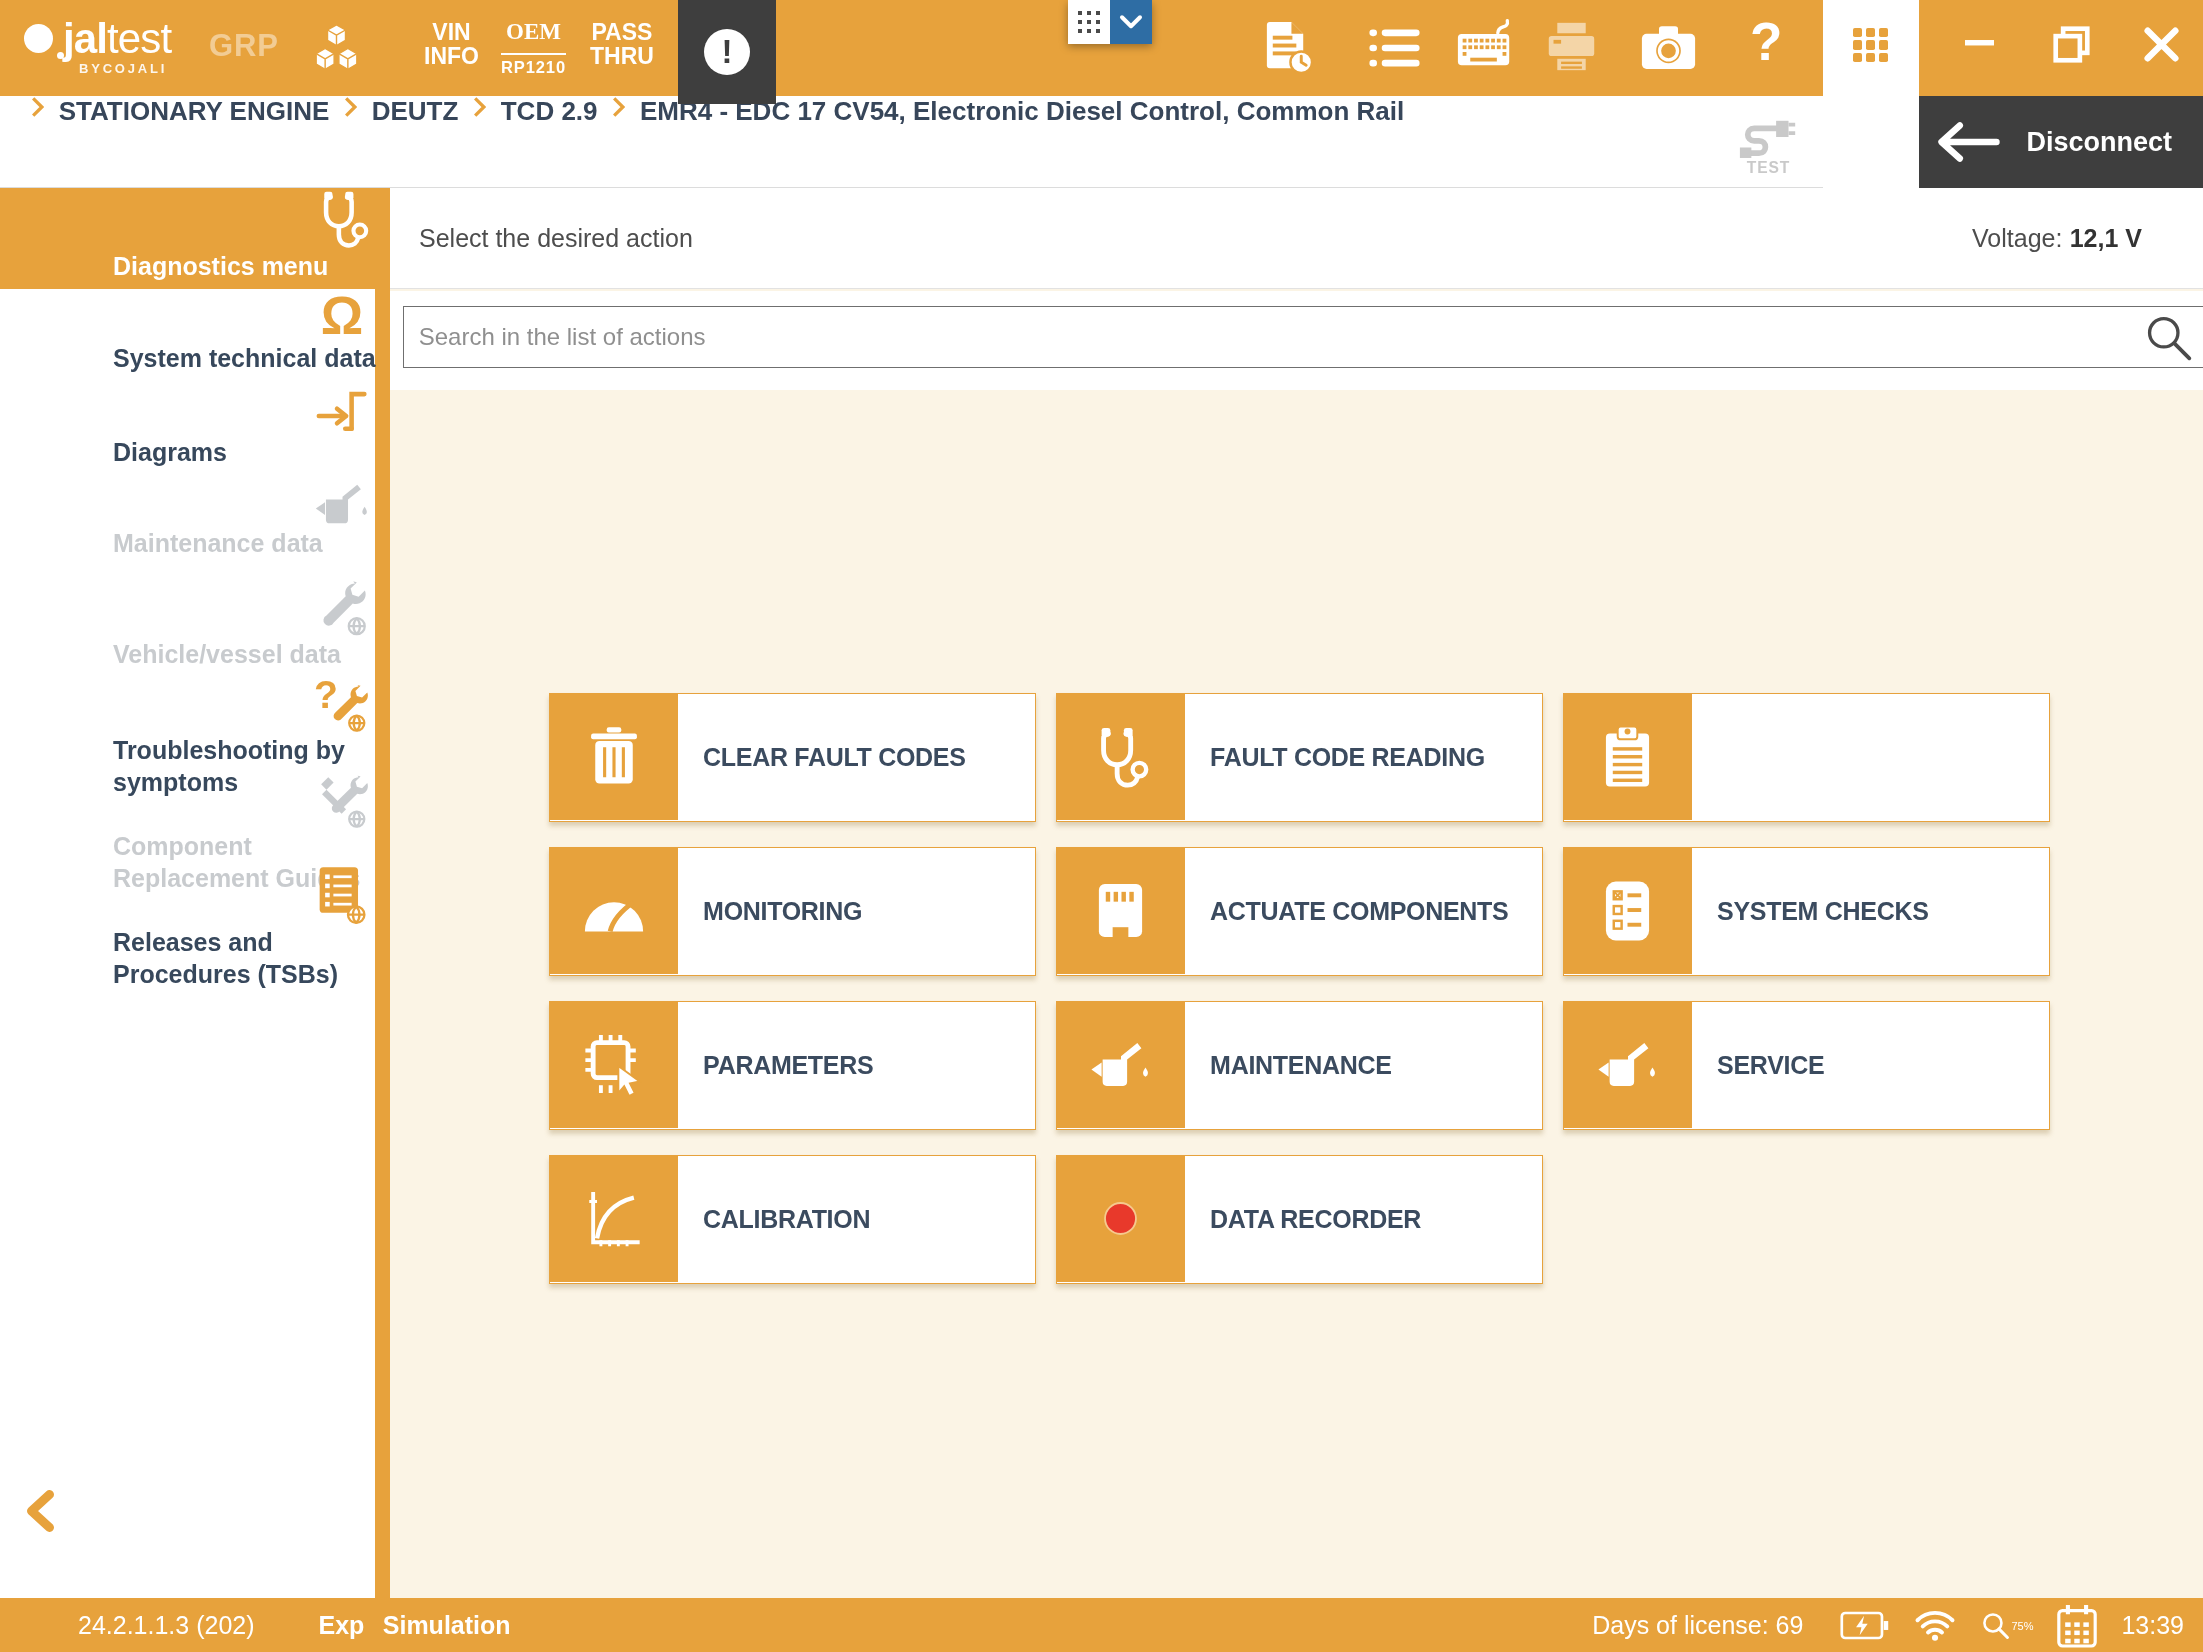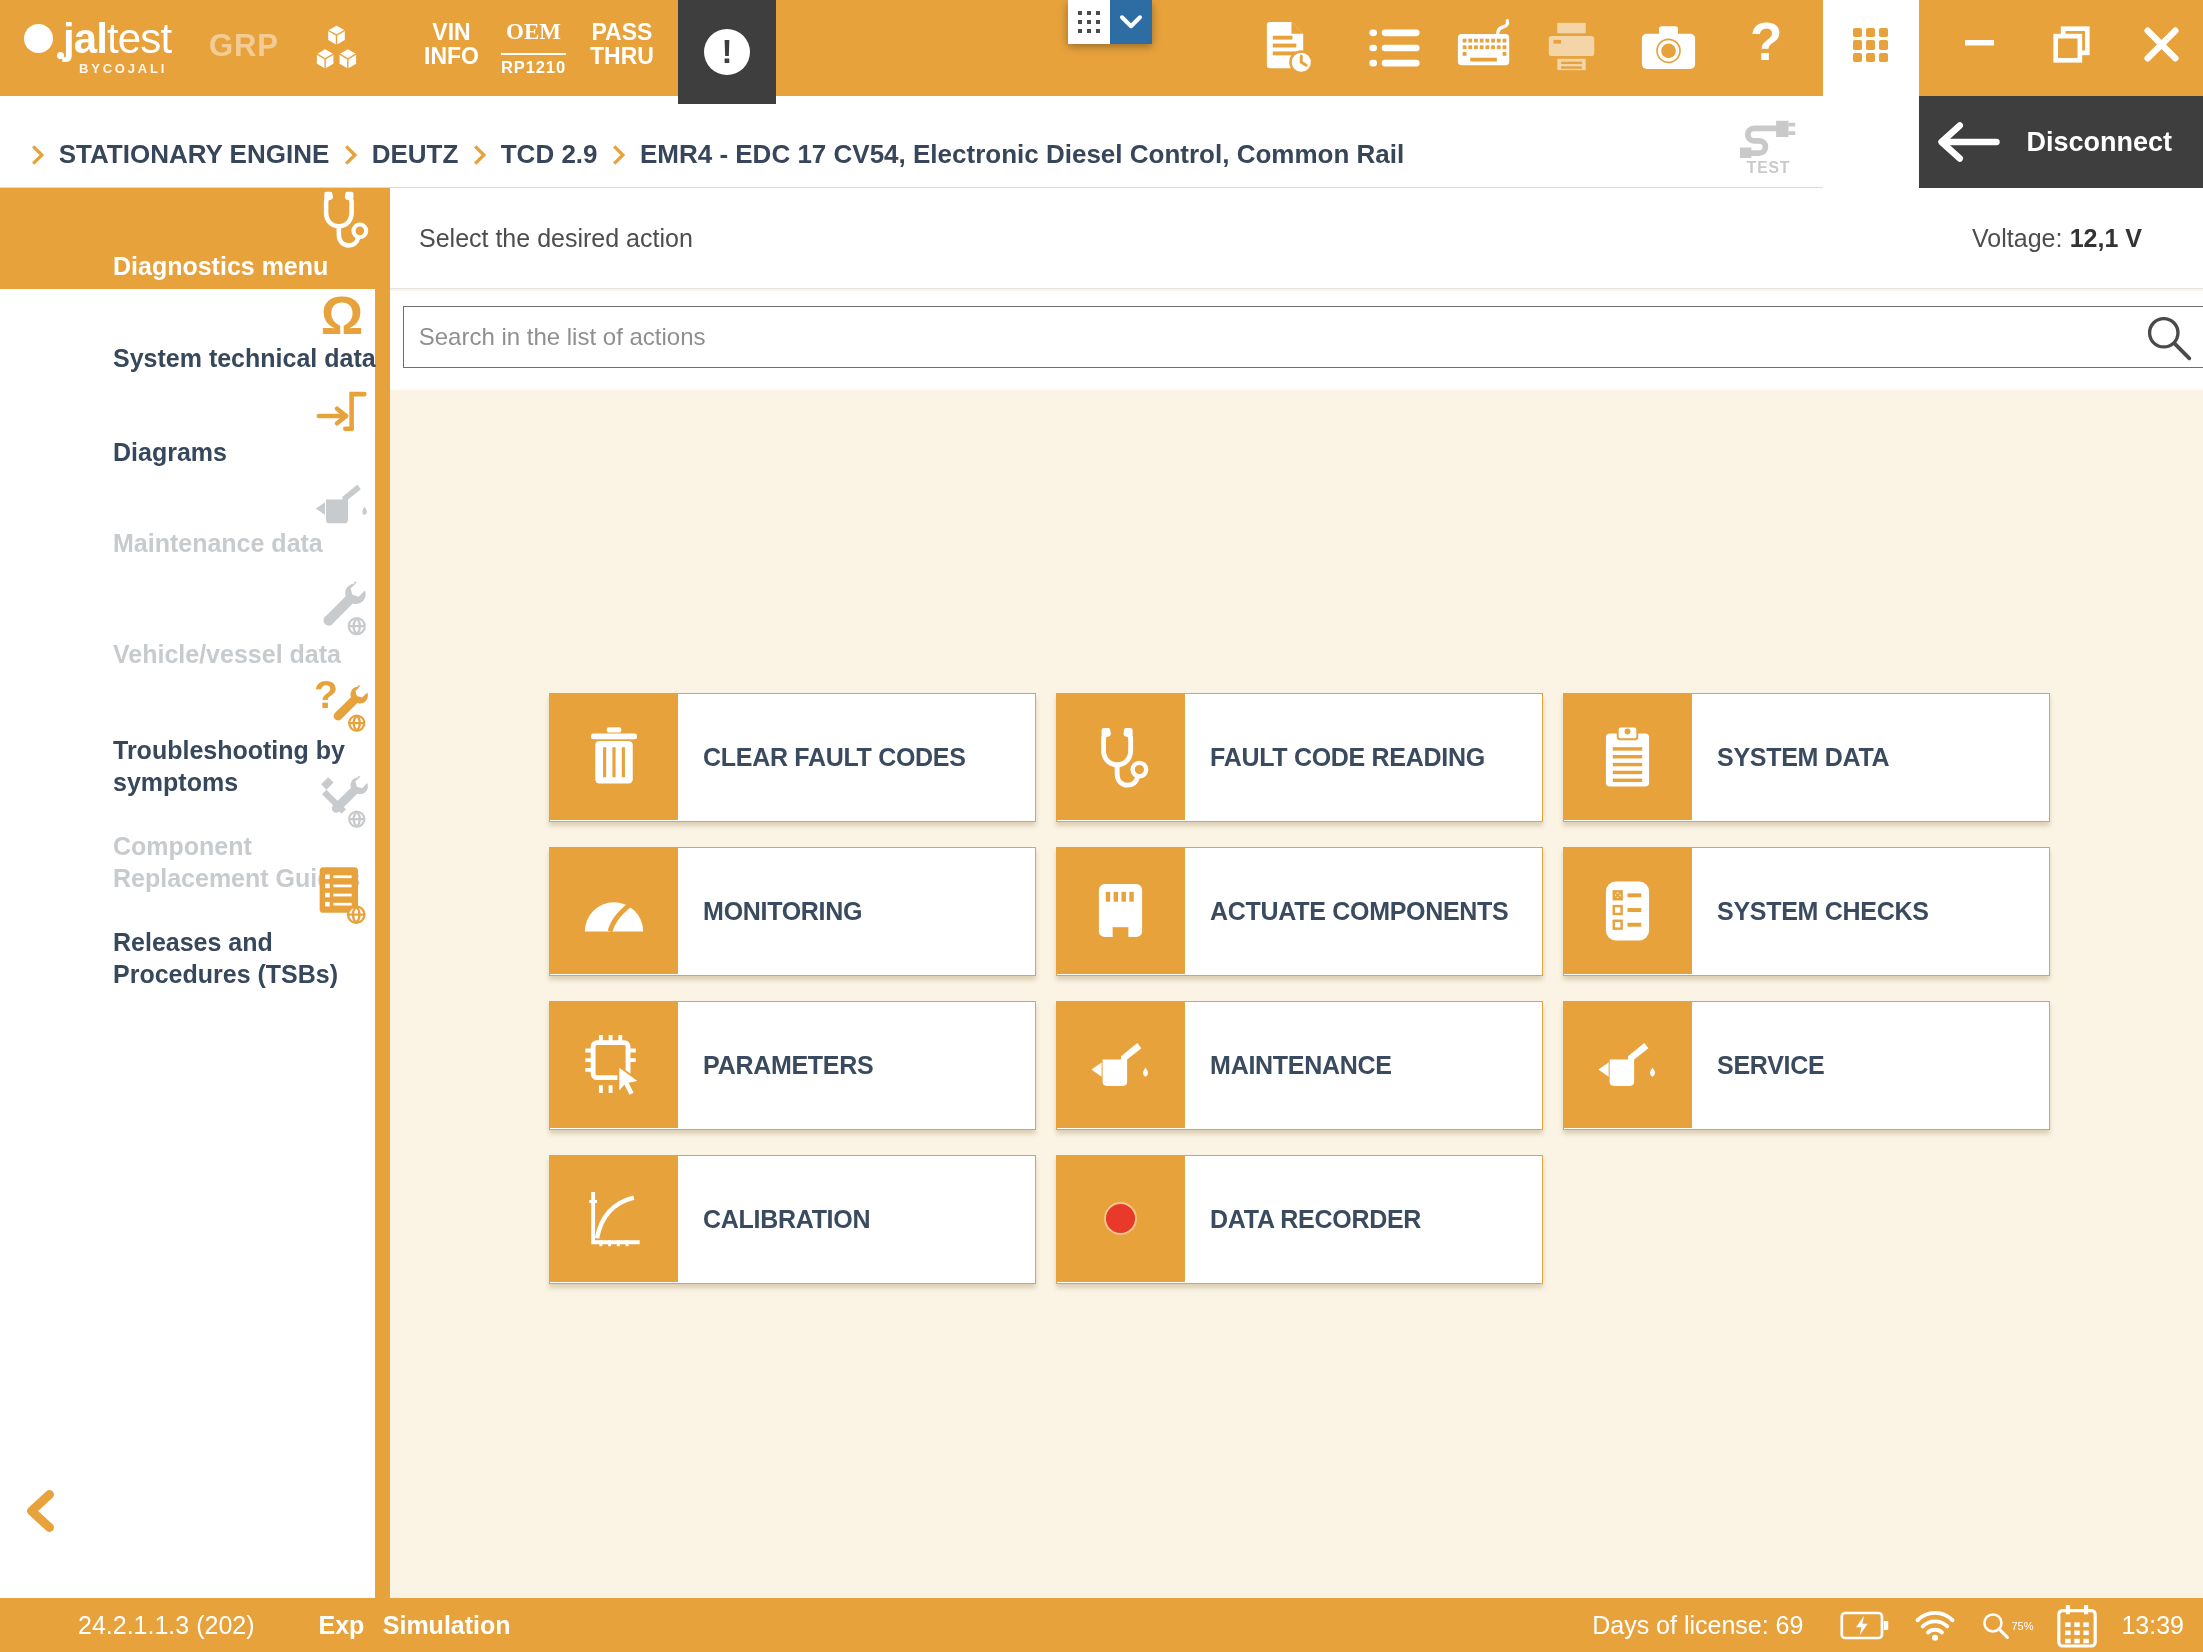--- a/index.html
+++ b/index.html
@@ -31,21 +31,21 @@
   .dots9 { display:grid; grid-template-columns:repeat(3,4.6px); grid-auto-rows:4.6px; gap:4.6px; }
   .dots9 i { background:#4a4a4a; }
   .widget-chev { width:42px; height:44px; background:#2E6DA4; display:flex; align-items:center; justify-content:center; }
   .tb-icon { position:absolute; cursor:pointer; }
   .appscol { position:absolute; left:1823px; top:0; width:96px; height:188px; background:#fff; z-index:3; }
   .appsgrid { position:absolute; left:30px; top:27.5px; display:grid; grid-template-columns:repeat(3,9.2px); grid-auto-rows:9.2px; gap:3.7px;}
   .appsgrid i { background:#E7A23C; border-radius:1.8px; }
   .winbtn { position:absolute; top:0; width:64px; height:88px; display:flex; align-items:center; justify-content:center; cursor:pointer;}
   
   .crumbrow { position:absolute; left:0; top:96px; width:2204px; height:92px; background:#fff; border-bottom:1.8px solid #DCDCDC; z-index:2;}
-  .crumbs { position:absolute; left:31px; top:0; height:117px; display:flex; align-items:center; gap:14.7px; }
+  .crumbs { position:absolute; left:31px; top:0; height:117px; display:flex; align-items:flex-start; gap:14.7px; }
   .crumb { font-size:26px; font-weight:700; color:#37465A; white-space:nowrap; cursor:pointer; }
   .crumb-chev { display:flex; align-items:center; }
   .testwrap { position:absolute; top:16.5px; display:flex; flex-direction:column; align-items:center; }
   .test-label { font-size:15.6px; font-weight:700; color:#C9C9C9; margin-top:-1.8px; letter-spacing:0.9px;}
   .disconnect { position:absolute; left:1918px; top:0; width:286px; height:92px; background:#3E3E3E; display:flex; align-items:center; cursor:pointer; z-index:4;}
   .disc-label { color:#fff; font-size:27px; font-weight:700; margin-left:24px; }
   
   .sidebar { position:absolute; left:0; top:188px; width:390px; height:1410px; background:#fff; z-index:1; }
   .sidebar::after { content:""; position:absolute; right:0; top:0; width:14.7px; height:100%; background:#E7A23C; }
   .side-item { position:relative; display:flex; align-items:flex-end; height:96px; cursor:pointer; z-index:1;flex-direction:column; }
@@ -479,21 +479,20 @@
           <circle cx="26" cy="6" r="3" fill="#E7A23C"></circle>
           <g fill="#E7A23C">
               <rect x="11" y="22" width="30" height="3.5"></rect>
               <rect x="11" y="30" width="30" height="3.5"></rect>
               <rect x="11" y="38" width="30" height="3.5"></rect>
               <rect x="11" y="46" width="30" height="3.5"></rect>
               <rect x="11" y="54" width="30" height="3.5"></rect>
             </g>
         </svg>
       </div>
-      <div class="tlabel">SYSTEM DATA</div>
     </div>
 
     <div class="tile">
       <div class="ibox">
         <svg width="66" height="46" viewBox="0 0 68 46">
           <path d="M4 44 a30 30 0 0 1 60 0 z" fill="#fff"></path>
           <path d="M30 44 Q34 28 54 14" stroke="#E7A23C" stroke-width="5" fill="none"></path>
         </svg>
       </div>
       <div class="tlabel">MONITORING</div>

